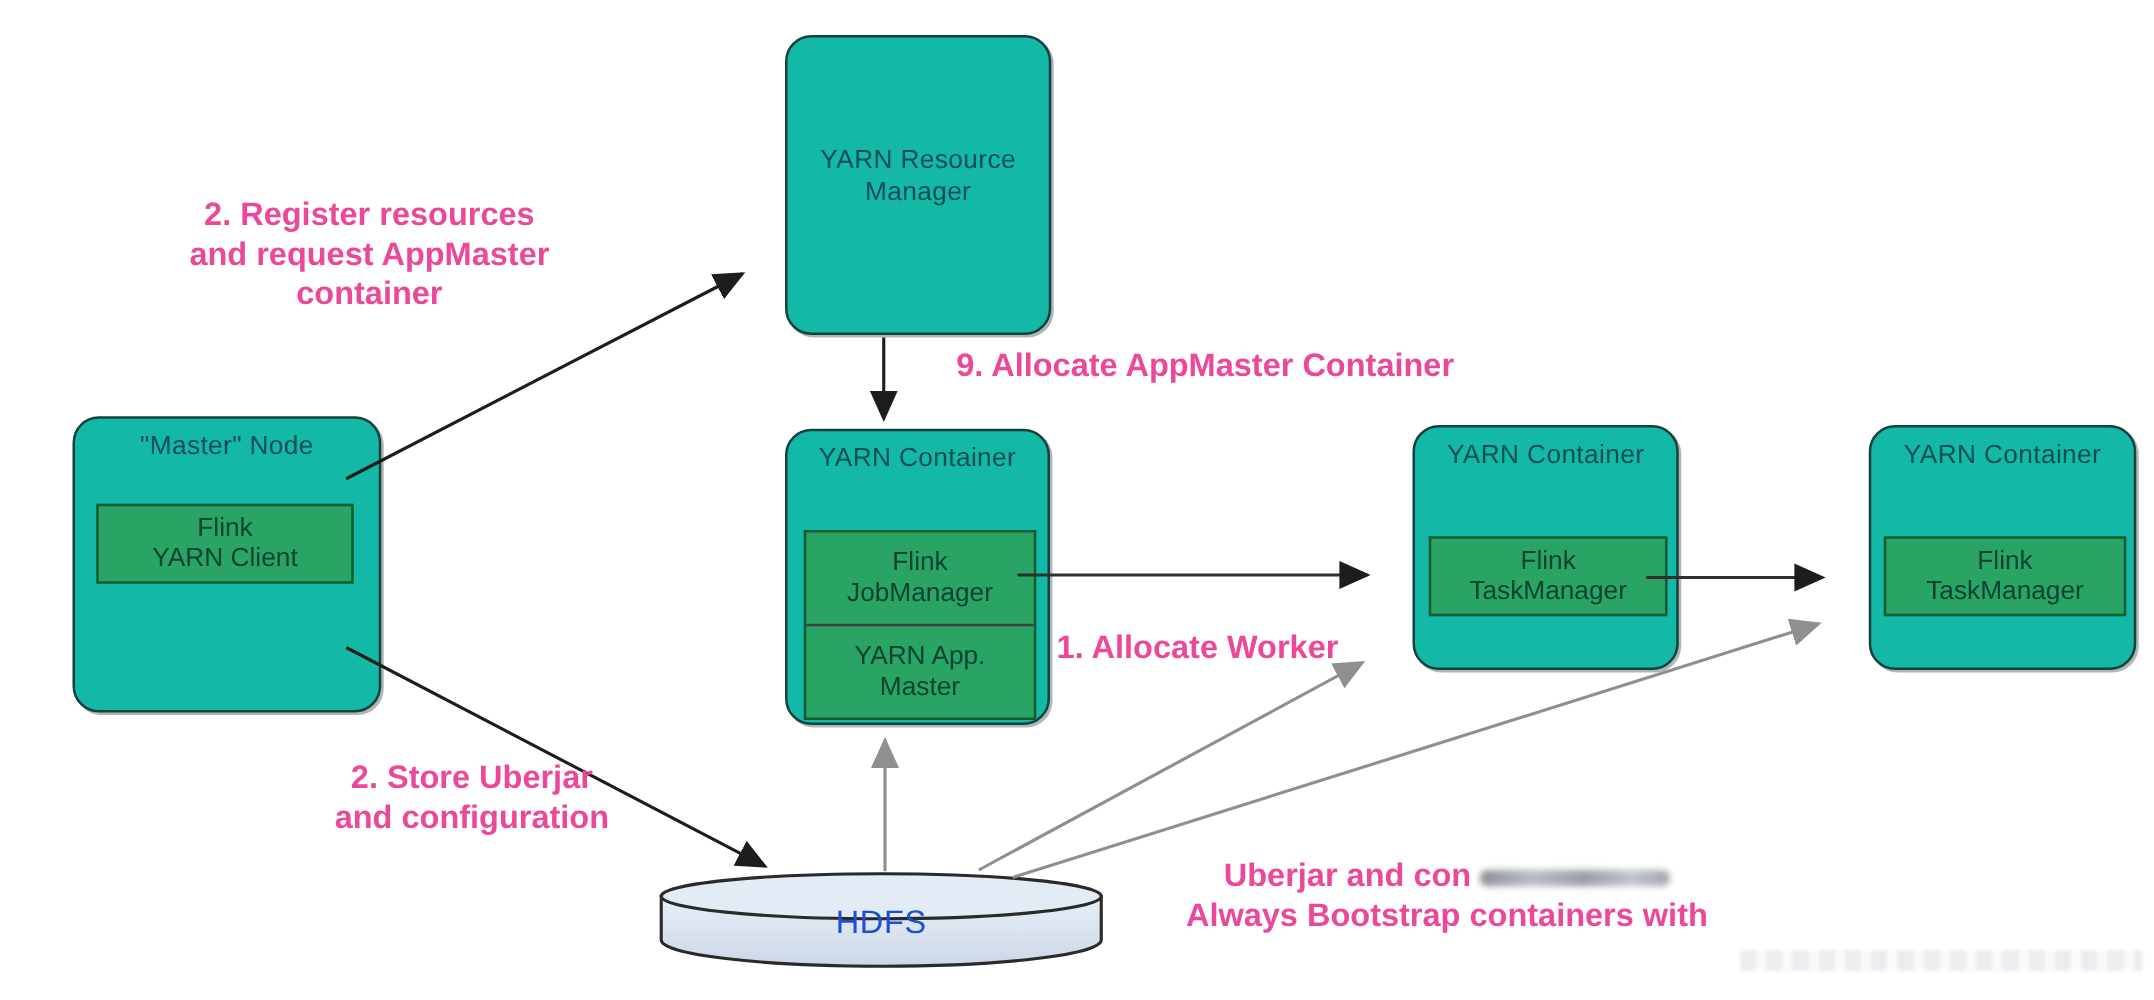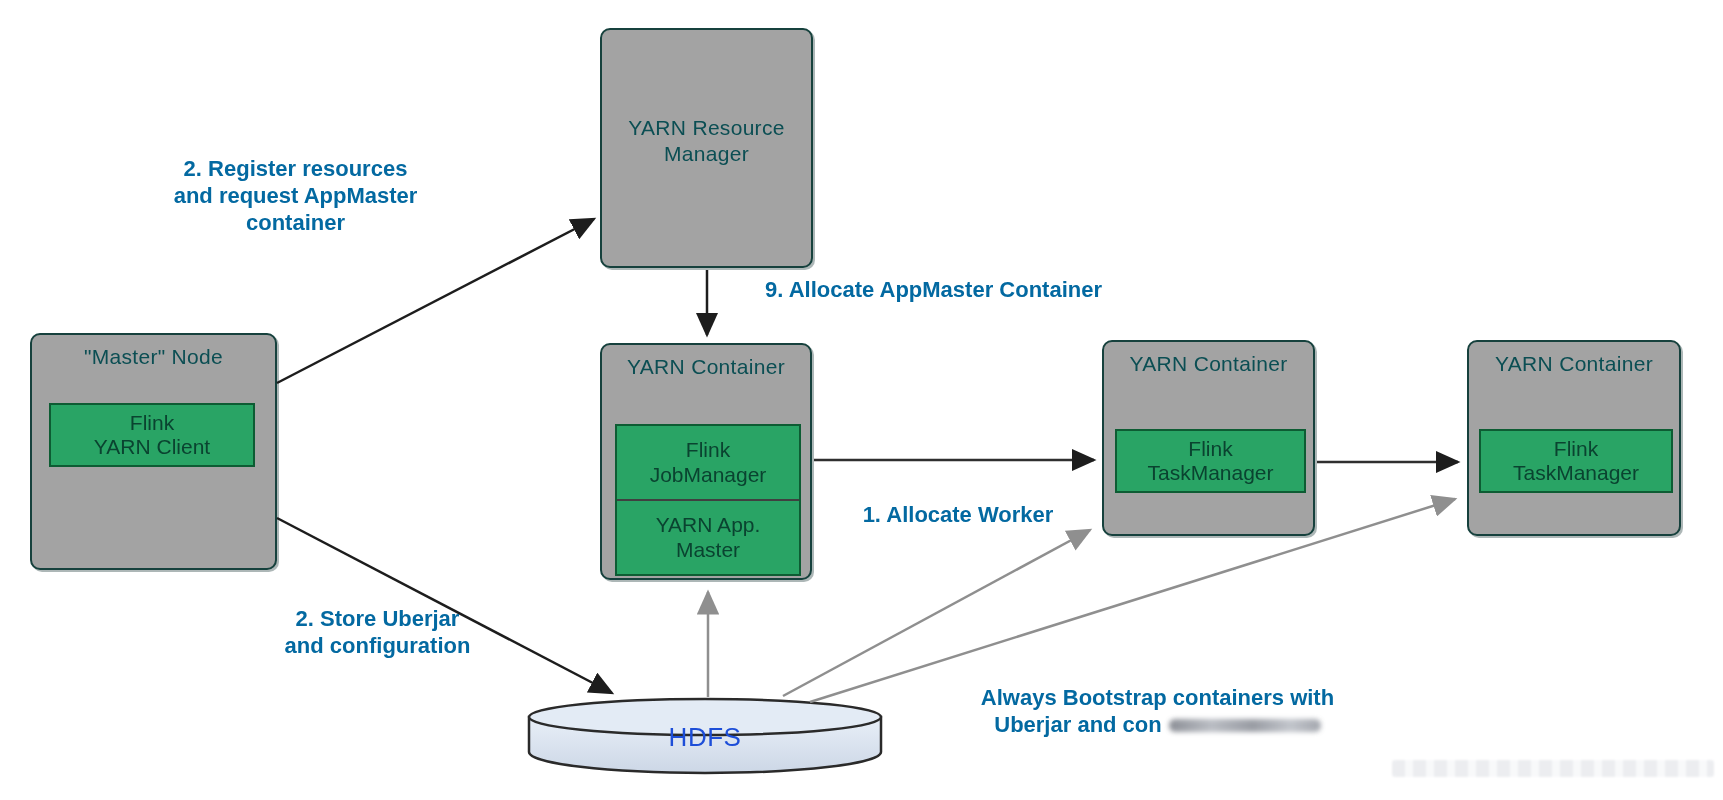--- a/index.html
+++ b/index.html
@@ -3,40 +3,40 @@
 <meta charset="utf-8">
 <style>
   html,body{margin:0;padding:0;background:#ffffff;}
   #canvas{
     position:relative;width:1723px;height:800px;background:#ffffff;overflow:hidden;
     font-family:"Liberation Sans", sans-serif;
   }
   .prelines{white-space:pre-line;}
   
   .node{
-    position:absolute;background:#a3a3a3;border:2px solid #16413d;border-radius:10px;
-    box-shadow:2px 2px 0 rgba(20,50,48,.35);box-sizing:border-box;
+    position:absolute;background:#14b8a6;border:2px solid #16413d;border-radius:21px;
+    box-shadow:2px 2px 0 rgba(20,50,48,.35);box-sizing:border-box;margin-left:28px;
   }
   .node-title{
     text-align:center;margin-top:9px;font-size:21px;letter-spacing:.3px;
     color:#0b4e53;line-height:1.25;
   }
   .node-title.vcenter{position:absolute;inset:0;display:flex;align-items:center;justify-content:center;margin-top:-14px;}
   
   .inner{
     position:absolute;background:#29a465;border:2px solid #0d5c33;box-sizing:border-box;
     display:flex;align-items:center;justify-content:center;text-align:center;
     font-size:21px;color:#0a4330;line-height:1.15;
   }
   .inner.stack{flex-direction:column;align-items:stretch;justify-content:flex-start;padding:0;}
   .inner .cell{flex:1;display:flex;align-items:center;justify-content:center;}
   .inner .cell + .cell{border-top:2px solid #404040;}
   
   .flabel{
-    position:absolute;font-weight:700;color:#0369a1;font-size:22px;line-height:1.22;
+    position:absolute;font-weight:700;color:#ec4899;font-size:26px;line-height:1.22;
     text-align:center;z-index:4;
   }
   .nowrap{white-space:nowrap;}
   
   #overlay{position:absolute;left:0;top:0;z-index:3;pointer-events:none;}
   .hdfs-label{
     position:absolute;left:615px;top:722px;width:180px;text-align:center;z-index:4;
     font-size:26px;color:#1d4ed8;letter-spacing:.5px;
   }
   .smudge{
@@ -125,19 +125,19 @@
 container</div>
 
   <div class="flabel nowrap" style="left:765px;top:277px;width:320px;">9. Allocate AppMaster Container</div>
 
   <div class="flabel nowrap" style="left:828px;top:502px;width:260px;">1. Allocate Worker</div>
 
   <div class="flabel prelines" style="left:245px;top:606px;width:265px;">2. Store Uberjar
 and configuration</div>
 
   <div class="flabel" style="left:935px;top:685px;width:445px;">
+    <div><span>Uberjar and con</span><span class="smudge"></span></div>
     <div>Always Bootstrap containers with</div>
-    <div><span>Uberjar and con</span><span class="smudge"></span></div>
   </div>
 
   <div class="watermark"></div>
 
 </div>
 
 </body></html>

